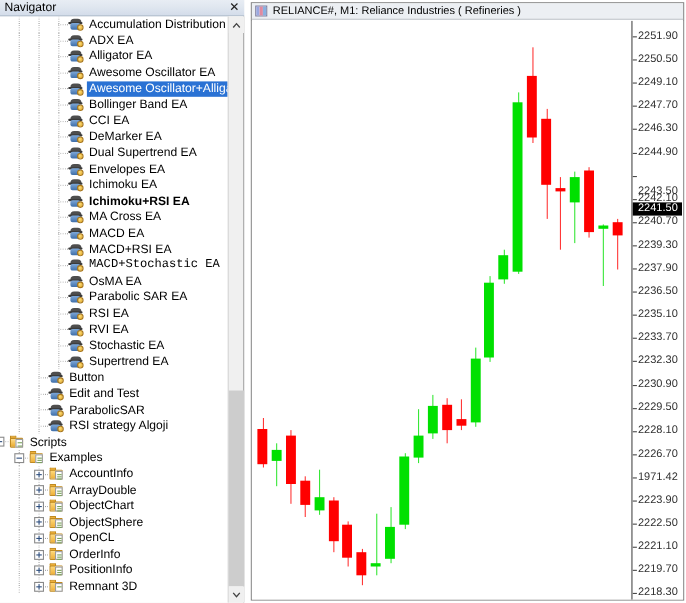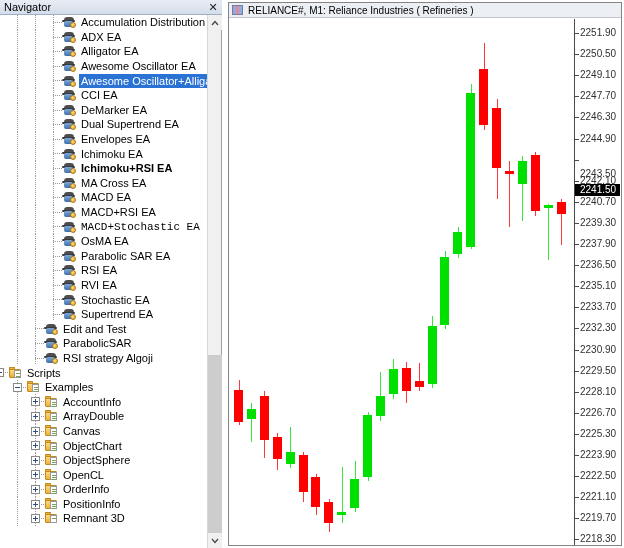--- a/index.html
+++ b/index.html
@@ -271,20 +271,35 @@
               <span class="vline" style="left: 35px;"></span>
               <span class="hline" style="left: 53px; width: 9px;"></span>
               <span class="vline" style="left: 53px;"></span>
             </div>
             <span class="ico ico-ea">
               <span class="cap"></span>
               <span class="brim"></span>
               <span class="face"></span>
               <span class="badge"></span>
             </span>
+            <span class="lbl">Bollinger Band EA</span>
+          </div>
+          <div class="row" style="top: 0px;">
+            <div class="ind" style="width: 62px;">
+              <span class="vline" style="left: 17px;"></span>
+              <span class="vline" style="left: 35px;"></span>
+              <span class="hline" style="left: 53px; width: 9px;"></span>
+              <span class="vline" style="left: 53px;"></span>
+            </div>
+            <span class="ico ico-ea">
+              <span class="cap"></span>
+              <span class="brim"></span>
+              <span class="face"></span>
+              <span class="badge"></span>
+            </span>
             <span class="lbl">CCI EA</span>
           </div>
           <div class="row" style="top: 0px;">
             <div class="ind" style="width: 62px;">
               <span class="vline" style="left: 17px;"></span>
               <span class="vline" style="left: 35px;"></span>
               <span class="hline" style="left: 53px; width: 9px;"></span>
               <span class="vline" style="left: 53px;"></span>
             </div>
             <span class="ico ico-ea">
@@ -497,20 +512,34 @@
               <span class="hline" style="left: 53px; width: 9px;"></span>
               <span class="vline" style="left: 53px;"></span>
             </div>
             <span class="ico ico-ea">
               <span class="cap"></span>
               <span class="brim"></span>
               <span class="face"></span>
               <span class="badge"></span>
             </span>
             <span class="lbl">Supertrend EA</span>
+          </div>
+          <div class="row" style="top: 0px;">
+            <div class="ind" style="width: 44px;">
+              <span class="vline" style="left: 17px;"></span>
+              <span class="hline" style="left: 35px; width: 9px;"></span>
+              <span class="vline" style="left: 35px;"></span>
+            </div>
+            <span class="ico ico-ea">
+              <span class="cap"></span>
+              <span class="brim"></span>
+              <span class="face"></span>
+              <span class="badge"></span>
+            </span>
+            <span class="lbl">Button</span>
           </div>
           <div class="row" style="top: 0px;">
             <div class="ind" style="width: 44px;">
               <span class="vline" style="left: 17px;"></span>
               <span class="hline" style="left: 35px; width: 9px;"></span>
               <span class="vline" style="left: 35px;"></span>
             </div>
             <span class="ico ico-ea">
               <span class="cap"></span>
               <span class="brim"></span>
@@ -607,38 +636,20 @@
             <span class="ico ico-folder">
               <span class="f-tab"></span>
               <span class="f-back"></span>
               <span class="f-doc">
                 <i style="top:2px"></i>
                 <i style="top:4px"></i>
                 <i style="top:6px"></i>
               </span>
             </span>
             <span class="lbl">ArrayDouble</span>
-          </div>
-          <div class="row" style="top: 0px;">
-            <div class="ind" style="width: 44px;">
-              <span class="vline" style="left: 17px;"></span>
-              <span class="hline" style="left: 35px; width: 9px;"></span>
-              <span class="vline" style="left: 35px;"></span>
-              <span class="exp plus" style="left: 31px;"></span>
-            </div>
-            <span class="ico ico-folder">
-              <span class="f-tab"></span>
-              <span class="f-back"></span>
-              <span class="f-doc">
-                <i style="top:2px"></i>
-                <i style="top:4px"></i>
-                <i style="top:6px"></i>
-              </span>
-            </span>
-            <span class="lbl">Canvas</span>
           </div>
           <div class="row" style="top: 0px;">
             <div class="ind" style="width: 44px;">
               <span class="vline" style="left: 17px;"></span>
               <span class="hline" style="left: 35px; width: 9px;"></span>
               <span class="vline" style="left: 35px;"></span>
               <span class="exp plus" style="left: 31px;"></span>
             </div>
             <span class="ico ico-folder">
               <span class="f-tab"></span>
@@ -908,21 +919,21 @@
         <div class="axis-lbl" style="top: 304.4px;">2232.30</div>
         <div class="tick" style="top: 330.5px;"></div>
         <div class="axis-lbl" style="top: 325.5px;">2230.90</div>
         <div class="tick" style="top: 351.6px;"></div>
         <div class="axis-lbl" style="top: 346.6px;">2229.50</div>
         <div class="tick" style="top: 372.7px;"></div>
         <div class="axis-lbl" style="top: 367.7px;">2228.10</div>
         <div class="tick" style="top: 393.8px;"></div>
         <div class="axis-lbl" style="top: 388.8px;">2226.70</div>
         <div class="tick" style="top: 414.9px;"></div>
-        <div class="axis-lbl" style="top: 409.9px;">2225.30</div>
+        <div class="axis-lbl" style="top: 409.9px;">1971.42</div>
         <div class="tick" style="top: 436px;"></div>
         <div class="axis-lbl" style="top: 431px;">2223.90</div>
         <div class="tick" style="top: 457.1px;"></div>
         <div class="axis-lbl" style="top: 452.1px;">2222.50</div>
         <div class="tick" style="top: 478.2px;"></div>
         <div class="axis-lbl" style="top: 473.2px;">2221.10</div>
         <div class="tick" style="top: 499.3px;"></div>
         <div class="axis-lbl" style="top: 494.3px;">2219.70</div>
         <div class="tick" style="top: 520.4px;"></div>
         <div class="axis-lbl" style="top: 515.4px;">2218.30</div>

